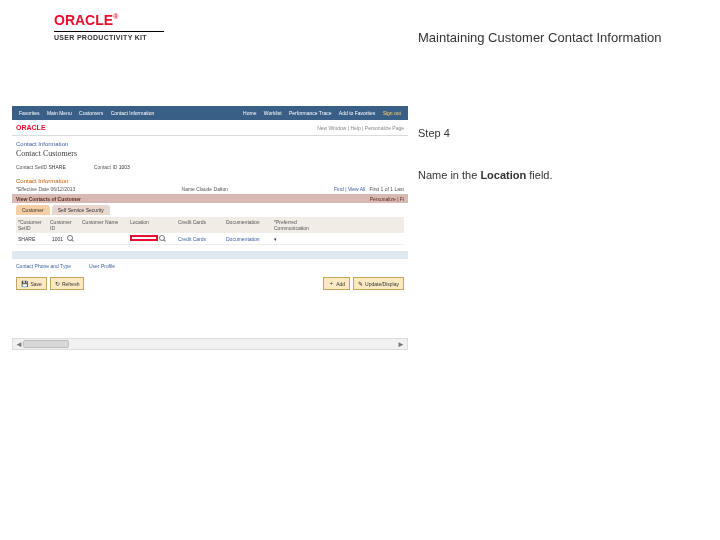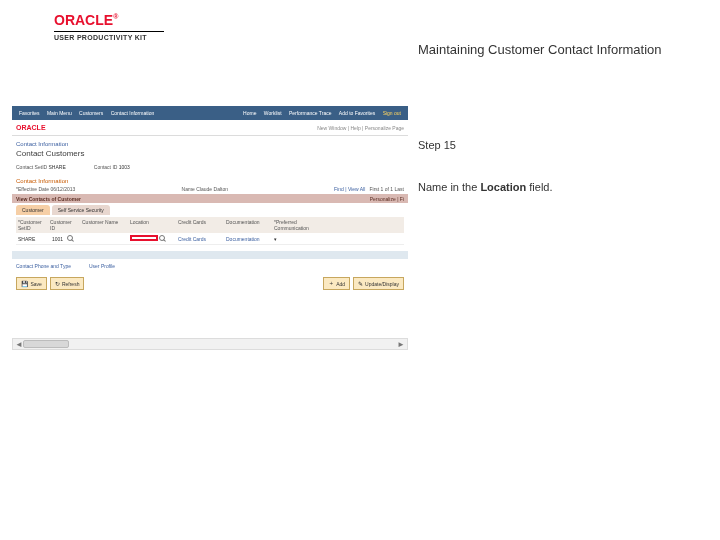--- a/index.html
+++ b/index.html
@@ -6,37 +6,37 @@
   body { font-family: Arial, Helvetica, sans-serif; width: 720px; height: 540px; background: #fff; position: relative; font-size: 10px; color: #333; }
 
   
   .brand-bar { position: absolute; top: 12px; left: 54px; }
   .brand-logo { font-family: Arial; font-weight: bold; font-size: 14px; color: #e8102e; letter-spacing: 0; }
   .brand-logo sup { font-size: 7px; }
   .brand-rule { width: 110px; border-top: 1px solid #000; margin-top: 3px; }
   .brand-sub { font-size: 7px; font-weight: bold; letter-spacing: 0.3px; margin-top: 2px; }
 
   
-  .instr-col { position: absolute; left: 418px; top: 12px; width: 290px; }
+  .instr-col { position: absolute; left: 418px; top: 0; width: 290px; }
   .instr-title { font-size: 13px; margin-top: 30px; }
   .instr-step { font-size: 11px; margin-top: 82px; }
   .instr-text { font-size: 11px; margin-top: 30px; }
 
   
   .shot { position: absolute; left: 12px; top: 106px; width: 396px; height: 214px; background: #fff; font-size: 5px; color: #333; }
   .shot .blue-bar { height: 14px; background: #3a5f86; color: #fff; display: flex; align-items: center; padding: 0 4px; font-size: 5px; justify-content: space-between; }
   .nav-left span, .nav-right span { margin: 0 3px; }
   .nav-right span:nth-child(5) { color: #ffd560; }
 
   .logo-row { height: 16px; display: flex; align-items: center; padding: 0 4px; border-bottom: 1px solid #dcdcdc; }
   .logo-row .ora { color: #e8102e; font-weight: bold; font-size: 7px; }
   .logo-row .crumb { color: #888; font-size: 5px; margin-left: auto; }
 
   .sec-title-blue { color: #3b5fa0; font-size: 6px; margin: 5px 4px 2px; }
-  .h1 { font-family: Liberation Sans, sans-serif; font-size: 8px; color: #3b3b3b; margin: 2px 4px 6px; }
+  .h1 { font-family: Liberation Serif, serif; font-size: 8px; color: #3b3b3b; margin: 2px 4px 6px; }
 
   .form-row { display: flex; gap: 28px; margin: 2px 4px 8px; font-size: 5px; }
   .form-row .lbl { color: #555; }
 
   .orange-title { color: #c85a00; font-size: 6px; margin: 2px 4px; }
   .meta-row { display: flex; justify-content: space-between; margin: 2px 4px; font-size: 5px; color: #555; }
   .find-link { color: #3b5fa0; }
 
   .red-sec { height: 9px; background: #d9b9b3; margin: 2px 0 0; display: flex; align-items: center; padding: 0 4px; font-size: 5px; justify-content: space-between; }
   .red-sec .t { font-weight: bold; color: #5b2e24; }
@@ -82,21 +82,21 @@
 <div class="brand-bar">
   <div class="brand-logo">
     <span>ORACLE</span><sup>®</sup>
   </div>
   <div class="brand-rule"></div>
   <div class="brand-sub">USER PRODUCTIVITY KIT</div>
 </div>
 
 <div class="instr-col">
   <div class="instr-title">Maintaining Customer Contact Information</div>
-  <div class="instr-step">Step 15</div>
+  <div class="instr-step">Step 4</div>
   <div class="instr-text">
     <span>Name in the </span><b>Location</b><span> field.</span>
   </div>
 </div>
 
 <div class="shot">
   <div class="blue-bar">
     <div class="nav-left">
       <span>Favorites</span>
       <span>Main Menu</span>

